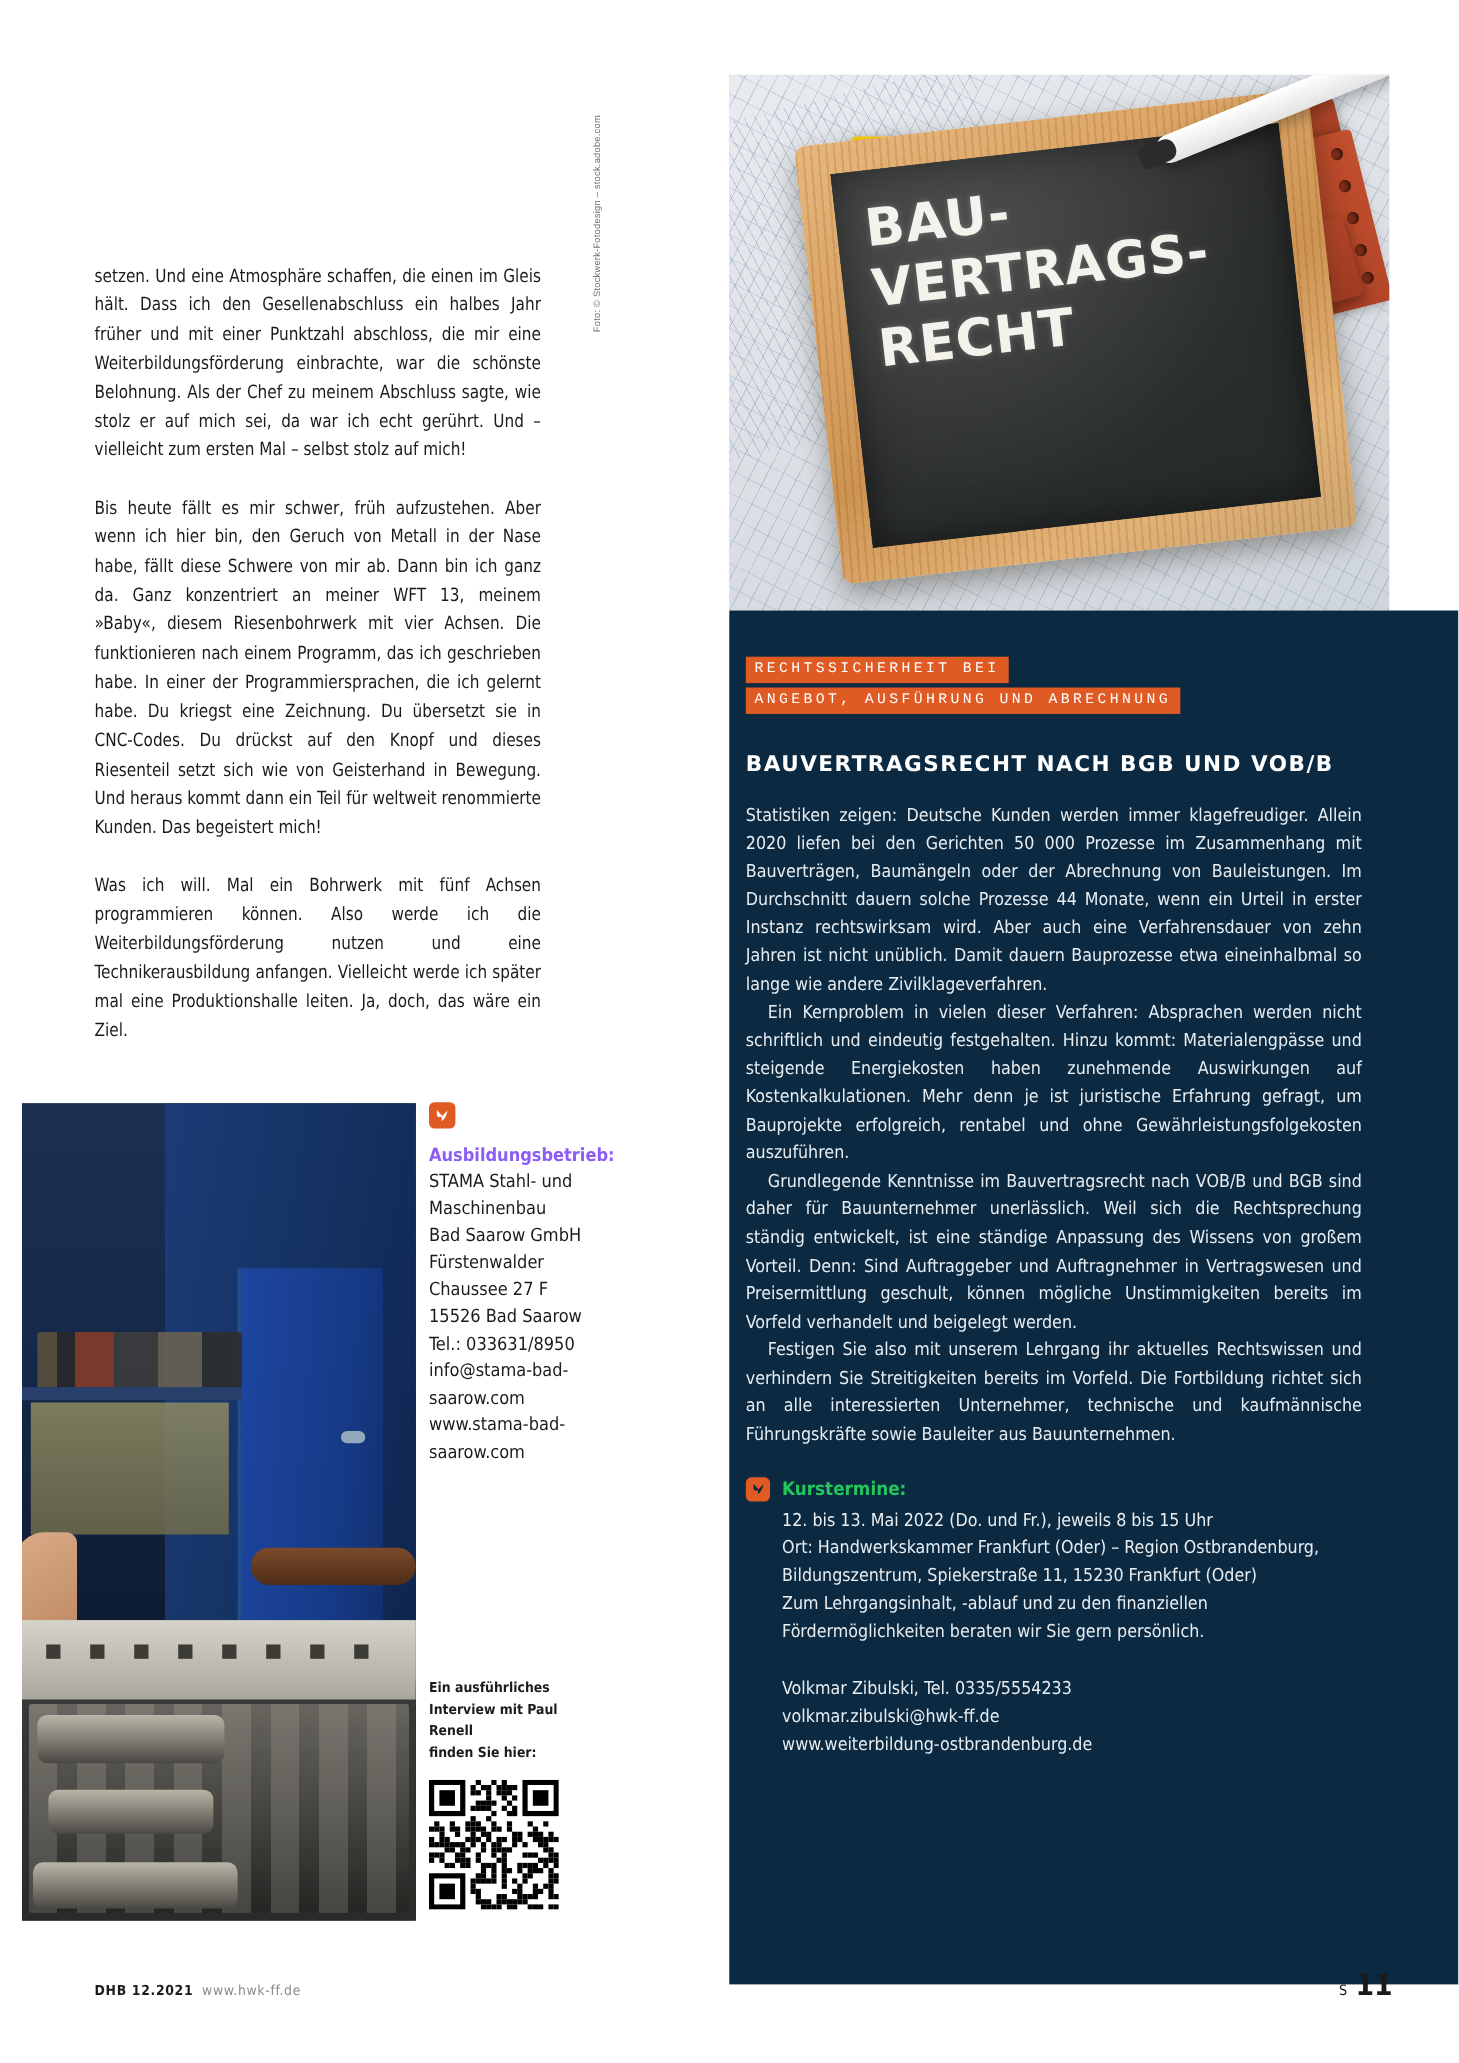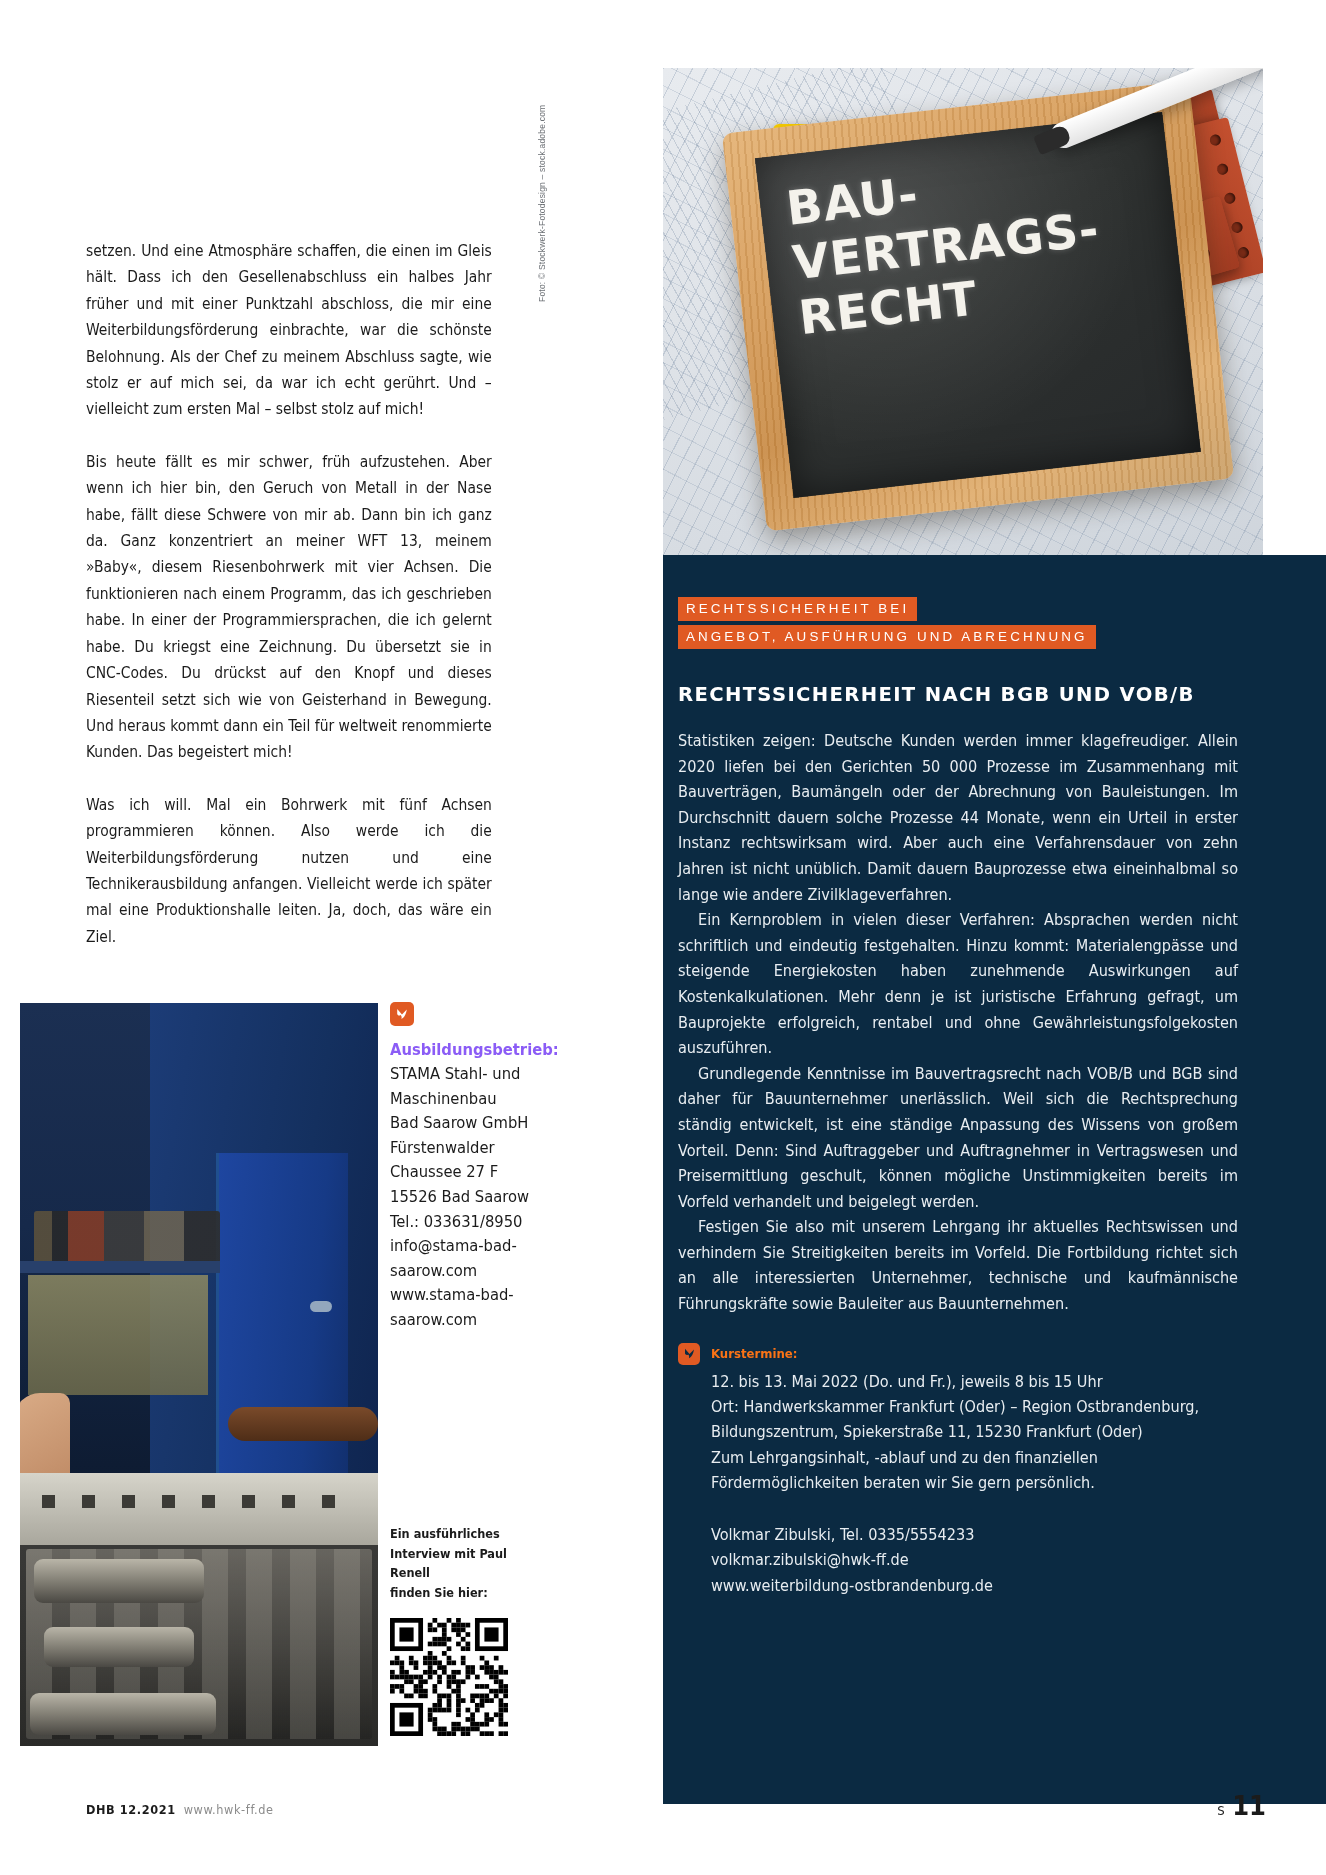--- a/index.html
+++ b/index.html
@@ -337,21 +337,21 @@
   #dark-panel .inner {
     position: absolute;
     left: 15px;
     top: 42px;
     width: 560px;
   }
   .kicker {
     display: inline-block;
     background: #e05a23;
     color: #ffffff;
-    font-family: Liberation Sans, sans-serif;
+    font-family: Liberation Mono, monospace;
     font-size: 13.4px;
     letter-spacing: 3.1px;
     padding: 4px 8px 5px 8px;
     margin-bottom: 4px;
     line-height: 15px;
   }
   .kicker2 { margin-bottom: 12px; }
   #panel-heading {
     color: #ffffff;
     font-family: "DejaVu Sans", "Liberation Sans", sans-serif;
@@ -375,24 +375,24 @@
   .info-section { margin-top: 26px; }
   .info-head {
     display: flex;
     align-items: center;
     gap: 11px;
     margin-bottom: 4px;
   }
   .info-head .arrow-badge { width: 22px; height: 22px; }
   .info-head .arrow-badge svg { left: 3.5px; top: 3.5px; }
   .info-head .lbl {
-    color: #f97316;
+    color: #22c55e;
     font-family: "DejaVu Sans Condensed", "Liberation Sans Narrow", "Liberation Sans", sans-serif;
     font-weight: 700;
-    font-size: 13px;
+    font-size: 17px;
   }
   .info-body {
     color: #e8edf1;
     font-family: "DejaVu Sans Condensed", "Liberation Sans Narrow", "Liberation Sans", sans-serif;
     font-size: 16.1px;
     line-height: 25.4px;
     padding-left: 33px;
     white-space: pre-line;
   }
 
@@ -775,21 +775,21 @@
           <rect x="4.72" y="89.67999999999999" width="23.599999999999998" height="23.599999999999998" fill="#fff"></rect>
           <rect x="9.44" y="94.39999999999999" width="14.16" height="14.16" fill="#000"></rect>
         </svg></div>
   </div>
 
   <div id="dark-panel">
     <div class="inner">
       <div><span class="kicker">RECHTSSICHERHEIT BEI</span></div>
       <div><span class="kicker kicker2">ANGEBOT, AUSFÜHRUNG UND ABRECHNUNG</span></div>
 
-      <div id="panel-heading">RECHTSSICHERHEIT NACH BGB UND VOB/B</div>
+      <div id="panel-heading">BAUVERTRAGSRECHT NACH BGB UND VOB/B</div>
 
       <div id="panel-body">
         <p>Statistiken zeigen: Deutsche Kunden werden immer klagefreudiger. Allein 2020 liefen bei den Gerichten 50 000 Prozesse im Zusammenhang mit Bauverträgen, Baumängeln oder der Abrechnung von Bauleistungen. Im Durchschnitt dauern solche Prozesse 44 Monate, wenn ein Urteil in erster Instanz rechtswirksam wird. Aber auch eine Verfahrensdauer von zehn Jahren ist nicht unüblich. Damit dauern Bauprozesse etwa eineinhalbmal so lange wie andere Zivilklageverfahren.</p>
         <p class="indent">Ein Kernproblem in vielen dieser Verfahren: Absprachen werden nicht schriftlich und eindeutig festgehalten. Hinzu kommt: Materialengpässe und steigende Energiekosten haben zunehmende Auswirkungen auf Kostenkalkulationen. Mehr denn je ist juristische Erfahrung gefragt, um Bauprojekte erfolgreich, rentabel und ohne Gewährleistungsfolgekosten auszuführen.</p>
         <p class="indent">Grundlegende Kenntnisse im Bauvertragsrecht nach VOB/B und BGB sind daher für Bauunternehmer unerlässlich. Weil sich die Rechtsprechung ständig entwickelt, ist eine ständige Anpassung des Wissens von großem Vorteil. Denn: Sind Auftraggeber und Auftragnehmer in Vertragswesen und Preisermittlung geschult, können mögliche Unstimmigkeiten bereits im Vorfeld verhandelt und beigelegt werden.</p>
         <p class="indent">Festigen Sie also mit unserem Lehrgang ihr aktuelles Rechtswissen und verhindern Sie Streitigkeiten bereits im Vorfeld. Die Fortbildung richtet sich an alle interessierten Unternehmer, technische und kaufmännische Führungskräfte sowie Bauleiter aus Bauunternehmen.</p>
       </div>
 
       <div class="info-section">
         <div class="info-head">

